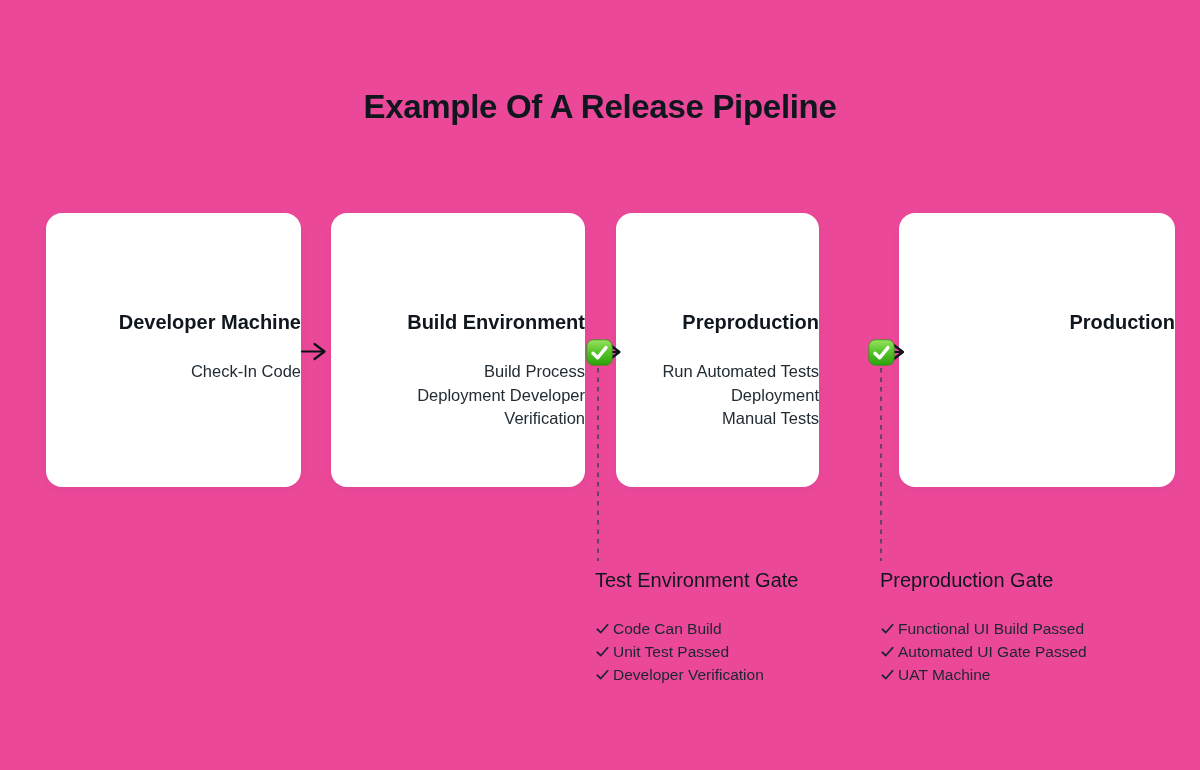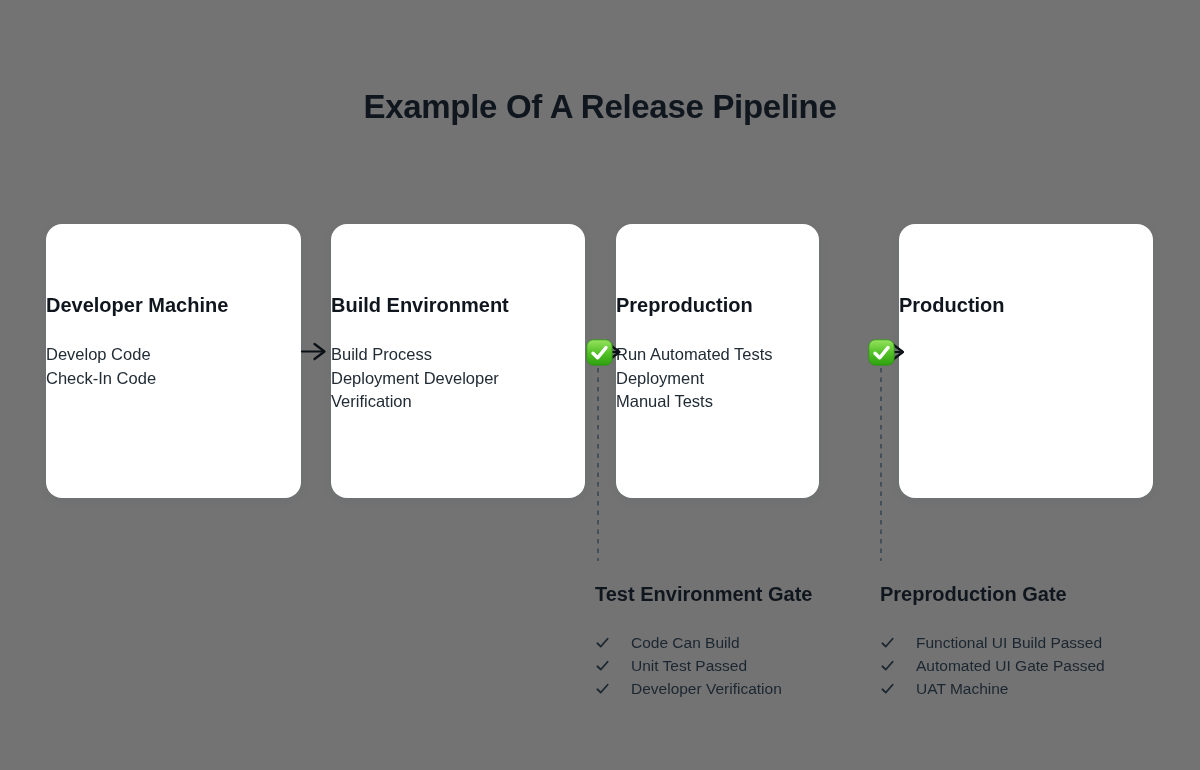--- a/index.html
+++ b/index.html
@@ -1,58 +1,56 @@
 <!DOCTYPE html>
 <html><head>
 <meta charset="utf-8">
 <style>
   html,body{margin:0;padding:0;background:#d9edf6;}
   .canvas{
-    position:relative;width:1200px;height:770px;background:#737373;
+    position:relative;width:1200px;height:770px;background:#ec4899;
     font-family:"Liberation Sans","DejaVu Sans",sans-serif;overflow:hidden;
   }
   .title{
     position:absolute;left:0;top:88px;width:100%;text-align:center;
     font-size:33px;font-weight:bold;color:#10161e;letter-spacing:-0.3px;margin:0;
   }
   .stage{
     position:absolute;top:213px;height:274px;background:#ffffff;border-radius:16px;
-    box-sizing:border-box;padding-top:68px;text-align:left;
+    box-sizing:border-box;padding-top:96px;text-align:right;
     box-shadow:0 2px 10px rgba(21,74,104,0.06);
-    margin-top:11px;
   }
   .s0{left:46px;width:255px;}
   .s1{left:331px;width:254px;}
   .s2{left:616px;width:203px;}
-  .s3{left:899px;width:254px;}
+  .s3{left:899px;width:276px;}
   .stage-name{font-size:20px;font-weight:bold;color:#10161e;line-height:26px;}
   .stage-tasks{margin-top:25px;font-size:16.5px;line-height:23.5px;color:#222c35;}
   .connector-layer{position:absolute;left:0;top:0;pointer-events:none;}
   .gate-pass{position:absolute;width:27px;height:27px;}
   .gp1{left:586px;top:339px;}
   .gp2{left:868px;top:339px;}
   .gate{position:absolute;top:567px;}
   .g1{left:595px;}
   .g2{left:880px;}
-  .gate-name{font-size:20px;font-weight:bold;color:#10161e;line-height:26px;margin-top:14px;}
+  .gate-name{font-size:20px;font-weight:normal;color:#10161e;line-height:26px;}
   .gate-list{margin-top:24px;}
-  .gate-item{display:flex;align-items:center;gap:21px;font-size:15.5px;line-height:23px;color:#1b2630;}
+  .gate-item{display:flex;align-items:center;gap:3px;font-size:15.5px;line-height:23px;color:#1b2630;}
   .check-glyph{flex:0 0 auto;display:inline-flex;}
 </style>
 </head>
 <body>
 
 <div class="canvas">
 
   <h1 class="title">Example Of A Release Pipeline</h1>
 
   <div class="stage s0">
     <div class="stage-name">Developer Machine</div>
     <div class="stage-tasks">
-      <div>Develop Code</div>
       <div>Check-In Code</div>
     </div>
   </div>
 
   <div class="stage s1">
     <div class="stage-name">Build Environment</div>
     <div class="stage-tasks">
       <div>Build Process</div>
       <div>Deployment Developer</div>
       <div>Verification</div>

